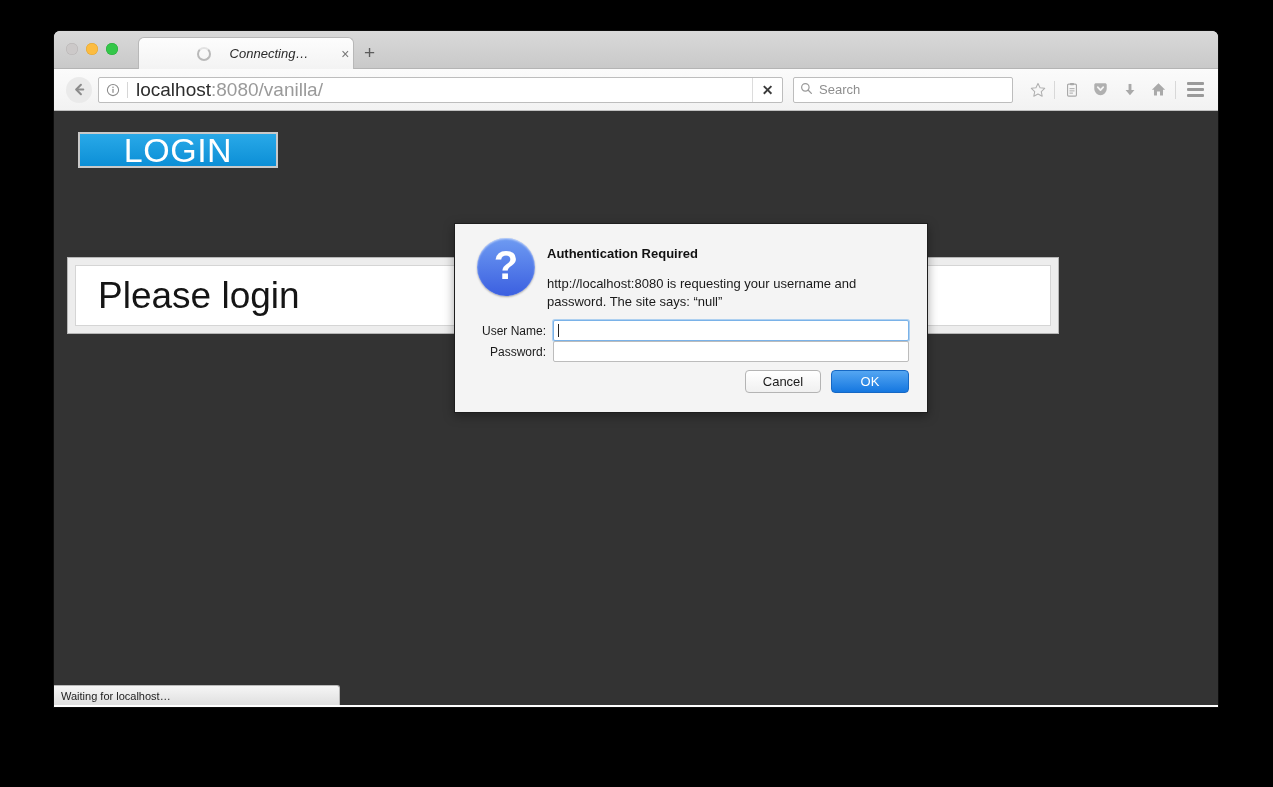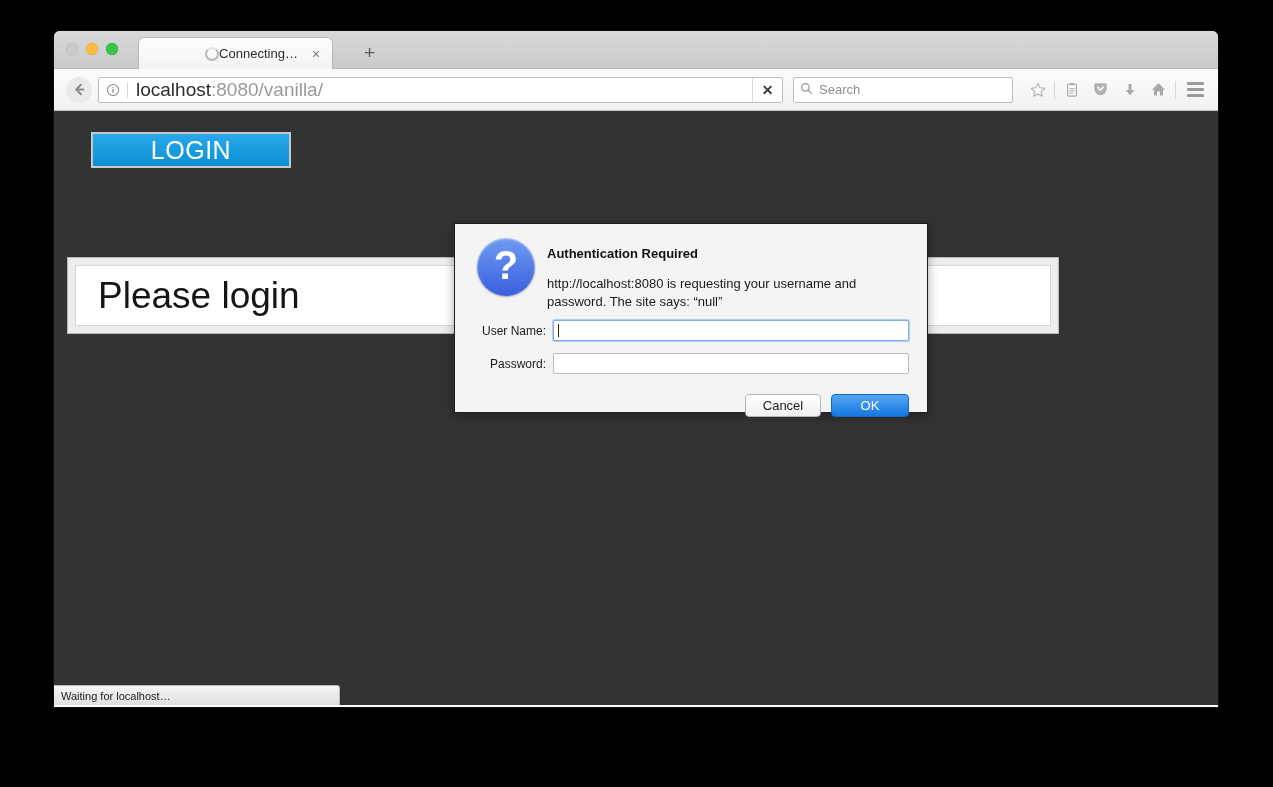--- a/index.html
+++ b/index.html
@@ -32,27 +32,28 @@
     position: absolute; left: 12px; top: 12px;
     display: flex; gap: 8px;
   }
   .light { width: 12px; height: 12px; border-radius: 50%; }
   .light.close  { background: #ccc9c9; box-shadow: inset 0 0 0 0.5px #b6b3b3; }
   .light.min    { background: #fcbc40; box-shadow: inset 0 0 0 0.5px #dfa431; }
   .light.max    { background: #34c749; box-shadow: inset 0 0 0 0.5px #28a93a; }
 
   .tab {
     position: absolute; left: 84px; top: 6px;
-    width: 195px; height: 32px;
+    width: 216px; height: 32px;
     background: linear-gradient(#fdfdfd, #f3f3f3);
     border: 1px solid #b8b8b8;
     border-bottom: none;
     border-radius: 6px 6px 0 0;
     display: flex; align-items: center;
-    padding: 0 8px;
+    padding: 0 0;
+    font-style: italic;
   }
   .tab-spinner {
     width: 14px; height: 14px; margin-left: 58px;
     border-radius: 50%;
     border: 2.5px solid #b9b9b9;
     border-top-color: #e2e2e2;
     flex: none;
   }
   .tab-title {
     flex: 1; text-align: center;
@@ -129,26 +130,26 @@
             align-items: center; justify-content: center; gap: 3px; }
   .burger span { width: 17px; height: 3px; background: #9a9a9a; border-radius: 1px; display: block; }
 
   
   .page {
     position: relative;
     height: 594px;
     background: #333333;
   }
   .login-btn {
-    position: absolute; left: 37px; top: 21px;
+    position: absolute; left: 24px; top: 21px;
     width: 200px; height: 36px;
     background: linear-gradient(#29a9e8, #0c8fd6);
     border: 2px solid #c9c9c9;
     display: flex; align-items: center; justify-content: center;
-    font-size: 25px; color: #ffffff;
+    font-size: 34px; color: #ffffff;
     letter-spacing: 0.5px;
   }
   .content-panel {
     position: absolute; left: 13px; top: 146px;
     width: 992px; height: 77px;
     background: #ededed;
     border: 1px solid #b6b6b6;
     padding: 7px;
   }
   .content-inner {
@@ -192,21 +193,21 @@
     box-shadow: inset 0 1px 2px rgba(255,255,255,0.6), 0 1px 2px rgba(0,0,0,0.3);
     display: flex; align-items: center; justify-content: center;
     color: #fff; font-size: 40px; font-weight: bold; line-height: 1;
     padding-bottom: 4px;
   }
   .dlg-text { margin-left: 12px; padding-top: 8px; }
   .dlg-title { font-size: 13px; font-weight: bold; color: #111; }
   .dlg-msg { font-size: 13px; color: #1a1a1a; margin-top: 14px; line-height: 1.35; width: 345px; }
 
   .dlg-fields { padding: 10px 18px 0 18px; }
-  .field-row { display: flex; align-items: center; margin-bottom: 12px; justify-content: center; }
+  .field-row { display: flex; align-items: center; margin-bottom: 0; justify-content: center; }
   .field-label {
     width: 80px; text-align: right; padding-right: 7px;
     font-size: 12px; color: #1a1a1a; flex: none;
   }
   .field-input {
     flex: 1; height: 21px;
     background: #fff;
     border: 1px solid #bcbcbc;
     border-radius: 2px;
     display: flex; align-items: center;

